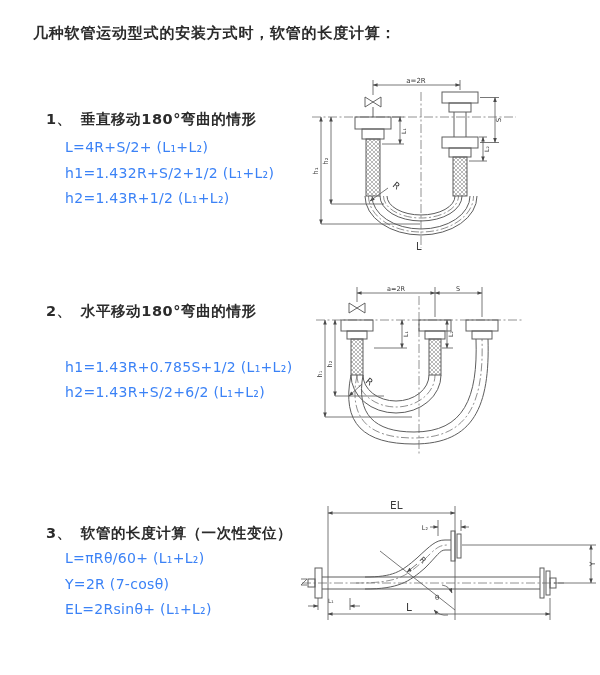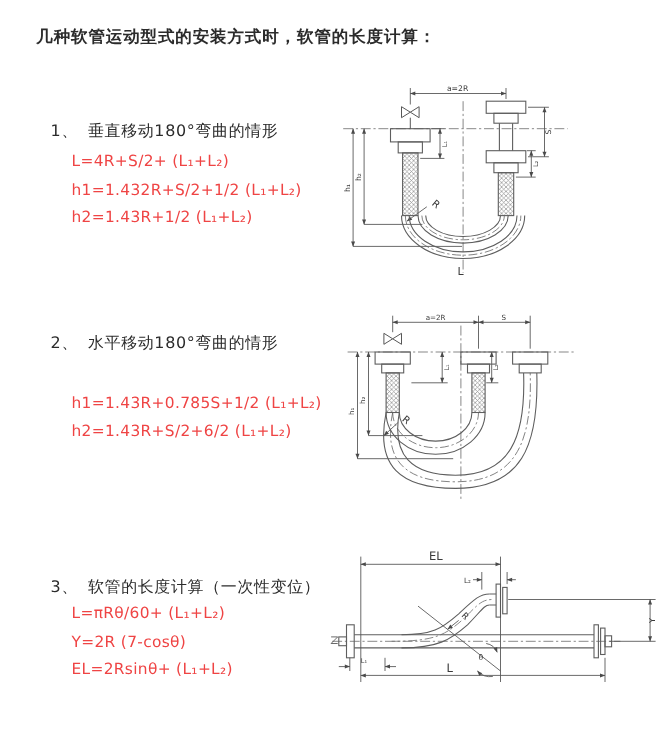--- a/index.html
+++ b/index.html
@@ -1,23 +1,23 @@
 <!DOCTYPE html>
 <html><head>
 <meta charset="utf-8">
 <style>
   html,body { margin:0; padding:0; background:#ffffff; }
   .page {
     position:relative; width:600px; height:675px; background:#ffffff;
     font-family:"DejaVu Sans","Liberation Sans",sans-serif; color:#2b2b2b; overflow:hidden;border-radius:27px;
   }
   .doc-title { position:absolute; left:33px; top:24px; font-size:15px; font-weight:600; letter-spacing:0.8px; }
-  .sec-heading { position:absolute; font-size:14.5px; font-weight:400; letter-spacing:0.6px; }
+  .sec-heading { position:absolute; font-size:14.5px; font-weight:700; letter-spacing:0.6px; }
   .sec-heading .num { margin-right:9px; }
-  .formula { position:absolute; font-size:14px; font-weight:500; color:#ef4444; letter-spacing:0.3px; }
+  .formula { position:absolute; font-size:14px; font-weight:500; color:#3b82f6; letter-spacing:0.3px; }
   svg.diag { position:absolute; }
   svg text { font-family:"DejaVu Sans","Liberation Sans",sans-serif; fill:#3a3a3a; stroke:none; }
 </style>
 </head>
 <body>
 
 <div class="page">
 
   <div class="doc-title">几种软管运动型式的安装方式时，软管的长度计算：</div>
 

